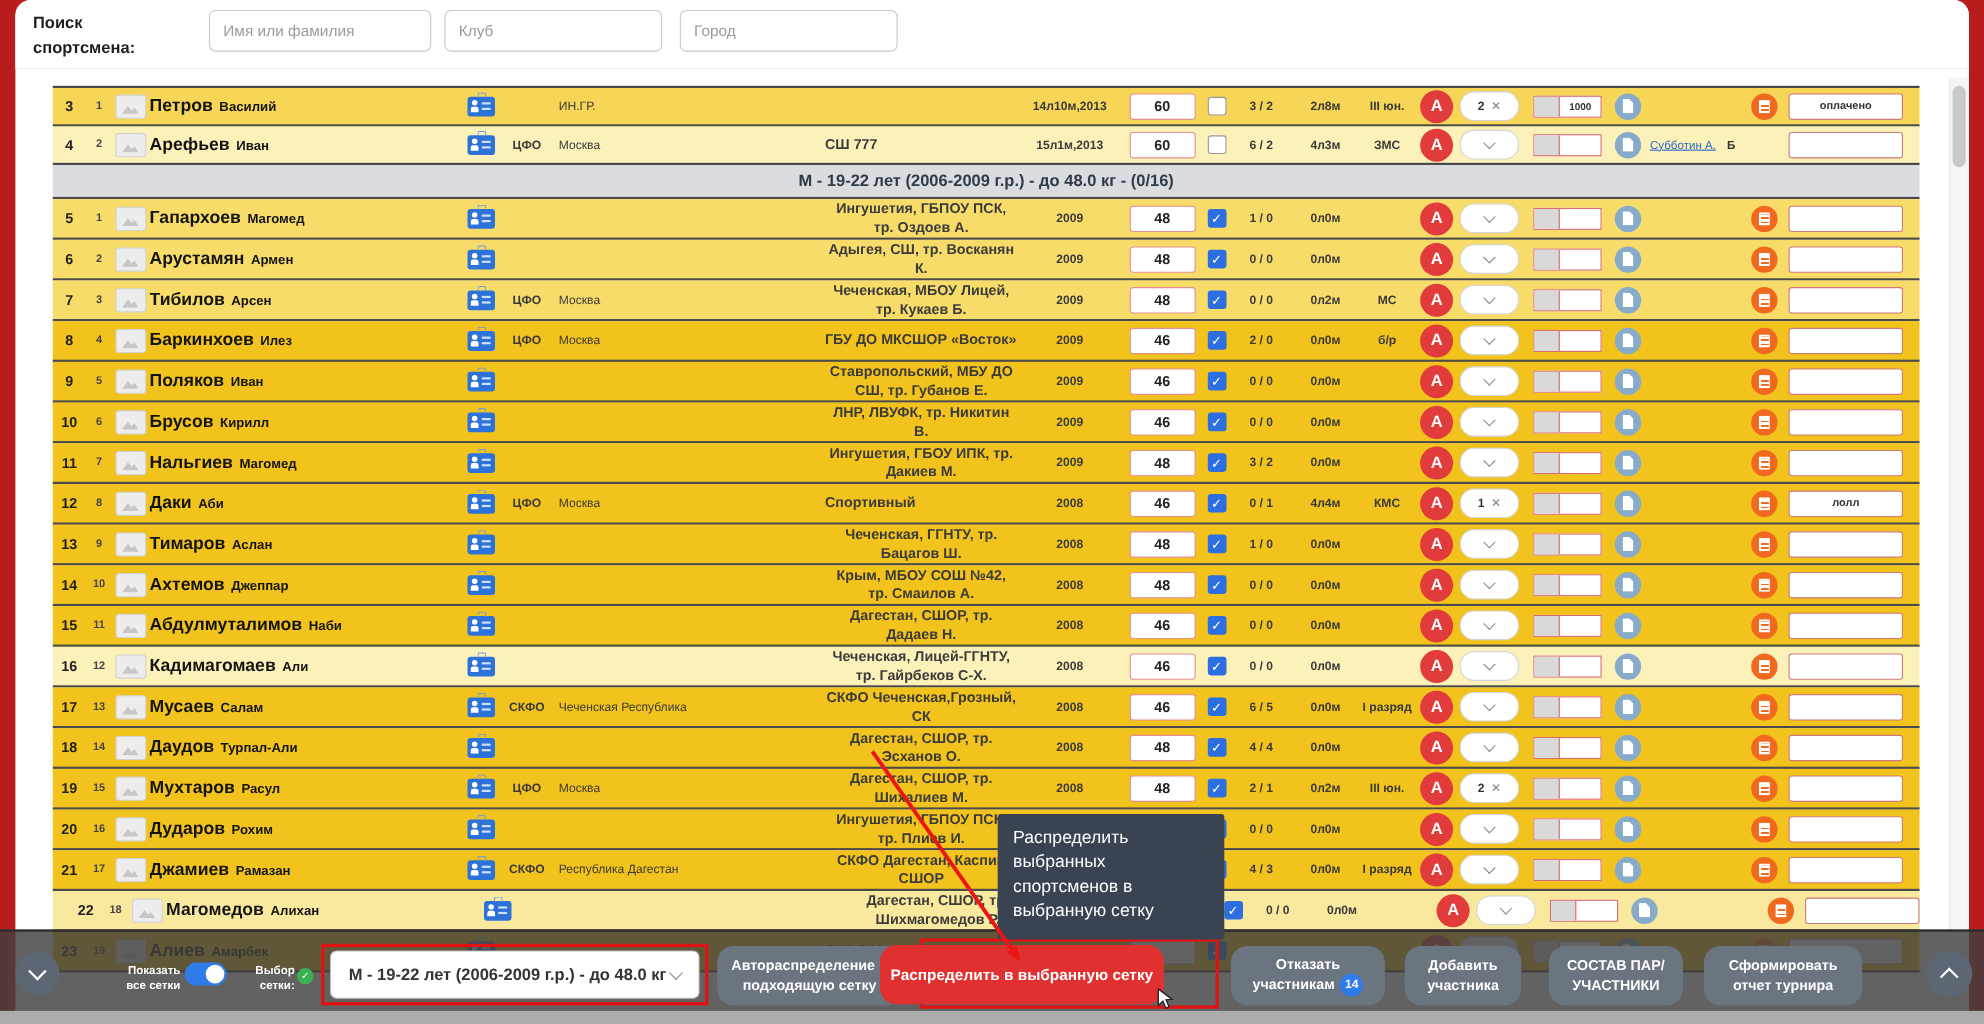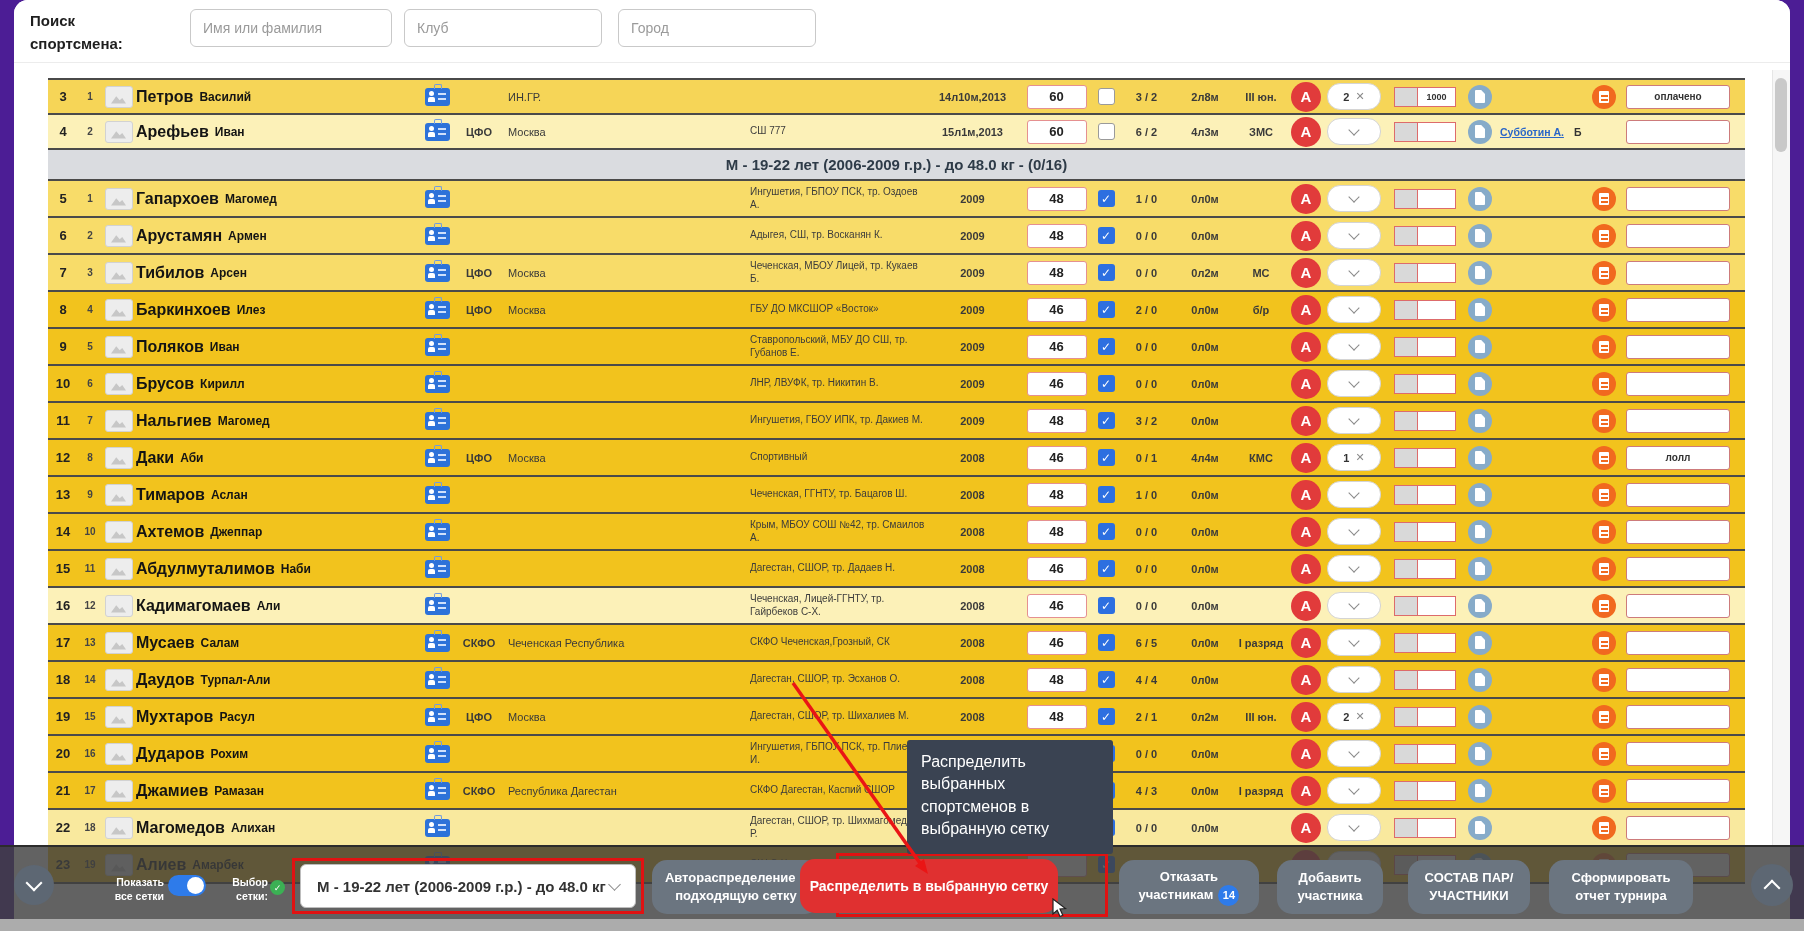--- a/index.html
+++ b/index.html
@@ -1,55 +1,55 @@
 <!DOCTYPE html>
 <html><head>
 <meta charset="utf-8">
 <style>
   html,body{margin:0;padding:0;}
   body{font-family:"Liberation Sans","DejaVu Sans",sans-serif;}
-  #page{position:relative;width:1804px;height:931px;background:#4c1d95;overflow:hidden;}
+  #page{position:relative;width:1804px;height:931px;background:#b91c1c;overflow:hidden;}
   #card{position:absolute;left:14px;top:0;width:1776px;height:931px;background:#ffffff;border-radius:14px 14px 0 0;}
   
   .search{position:absolute;left:14px;top:0;width:1776px;height:62px;background:#fff;border-radius:14px 14px 0 0;border-bottom:1px solid #ececec;}
   .search-label{position:absolute;left:16px;top:9px;width:120px;font-size:15px;font-weight:700;color:#1f1f1f;line-height:1.55;}
   .s-input{position:absolute;top:9px;height:38px;border:1px solid #c9c9c9;border-radius:6px;box-sizing:border-box;font-size:14px;color:#333;padding:0 12px;outline:none;background:#fff;}
   .s-input::placeholder{color:#9a9a9a;}
   #inp-name{left:176px;width:202px;}
   #inp-club{left:390px;width:198px;}
   #inp-city{left:604px;width:198px;}
   
   #tbl{position:absolute;left:48px;top:78px;width:1697px;border-top:2px solid #4a4a4a;}
   .row{display:flex;align-items:center;border-bottom:2px solid #4a4a4a;box-sizing:border-box;position:relative;}
   .tone-gold{background:#f2c31d;}
   .tone-light{background:#f8dc69;}
   .tone-light3{background:#f6d557;}
   .tone-pale{background:#fcf1b8;}
-  .tone-pale2{background:#f9e99e;}
+  .tone-pale2{background:#f9e99e;padding-left:15px;}
   .sect{height:31px;background:#dadce0;border-bottom:2px solid #4a4a4a;display:flex;align-items:center;justify-content:center;font-size:15px;font-weight:700;color:#2e3b48;box-sizing:border-box;}
   .cell{display:flex;align-items:center;justify-content:center;flex:0 0 auto;box-sizing:border-box;}
   .c-num{width:30px;font-size:13px;font-weight:700;color:#222;}
   .c-sub{width:24px;font-size:10px;font-weight:600;color:#444;}
   .c-photo{width:34px;}
   .photo{width:26px;height:20px;background:#ededed;border:1px solid #d2d2d2;border-radius:3px;position:relative;overflow:hidden;}
   .photo .mnt{position:absolute;left:5px;bottom:3px;width:15px;height:9px;background:#c7c7c7;clip-path:polygon(0 100%,35% 20%,58% 65%,75% 38%,100% 100%);}
   .c-name{width:284px;justify-content:flex-start;white-space:nowrap;overflow:hidden;}
   .nm-last{font-size:16px;font-weight:800;color:#141414;}
   .nm-first{font-size:12px;font-weight:700;color:#141414;margin-left:6px;}
   .c-idcard{width:34px;}
   .idcard{width:25px;height:18px;background:#2d72d9;border-radius:3px;position:relative;}
   .idcard .clip{position:absolute;top:-4px;left:9px;width:6px;height:4px;border:1.5px solid #6f9be2;border-bottom:none;border-radius:2px 2px 0 0;}
   .idcard .p{position:absolute;left:4px;top:3px;width:5px;height:5px;background:#fff;border-radius:50%;}
   .idcard .b{position:absolute;left:3px;top:9px;width:7px;height:5px;background:#fff;border-radius:2px 2px 0 0;}
   .idcard .l1{position:absolute;left:13px;top:5px;width:8px;height:2px;background:#cfe0fb;}
   .idcard .l2{position:absolute;left:13px;top:10px;width:8px;height:2px;background:#cfe0fb;}
   .c-region{width:50px;font-size:11px;font-weight:600;color:#3a3a3a;}
   .c-city{width:146px;justify-content:flex-start;padding-left:4px;font-size:11px;font-weight:400;color:#3a3a3a;white-space:nowrap;overflow:hidden;}
   .c-gap{width:100px;}
-  .c-club{width:175px;justify-content:flex-start;font-size:10px;font-weight:400;color:#3b3b3b;line-height:1.25;text-align:left;}
+  .c-club{width:175px;justify-content:flex-start;font-size:13px;font-weight:700;color:#3b3b3b;line-height:1.25;text-align:center;}
   .c-year{width:95px;font-size:11px;font-weight:600;color:#3a3a3a;}
   .c-weight{width:73px;}
   .winput{width:58px;height:22px;background:#fff;border:1.5px solid #e59090;border-radius:3px;display:flex;align-items:center;justify-content:center;font-size:13px;font-weight:600;color:#222;}
   .c-check{width:26px;}
   .cb{width:17px;height:17px;border-radius:3px;box-sizing:border-box;display:flex;align-items:center;justify-content:center;}
   .cb.on{background:#2d6fe0;color:#fff;font-size:12px;font-weight:700;}
   .cb.off{background:#fff;border:1.5px solid #9a9a9a;color:transparent;}
   .c-score{width:55px;font-size:11px;font-weight:600;color:#3a3a3a;}
   .c-exp{width:62px;font-size:11px;font-weight:700;color:#3a3a3a;}
   .c-rank{width:50px;font-size:11px;font-weight:600;color:#3a3a3a;white-space:nowrap;}
@@ -61,21 +61,21 @@
   .chev-d{display:inline-block;width:7px;height:7px;border-right:1.7px solid #8a8a8a;border-bottom:1.7px solid #8a8a8a;transform:rotate(45deg);margin-top:-4px;}
   .c-sp{width:8px;}
   .c-prog{width:70px;}
   .prog{display:flex;width:62px;height:20px;border:1.5px solid #dd6b6b;background:#fff;box-sizing:border-box;}
   .prog .l{width:22px;background:#d9d9d9;border-right:1.5px solid #dd6b6b;}
   .prog .r{flex:1;display:flex;align-items:center;justify-content:center;font-size:9px;font-weight:600;color:#333;}
   .c-doc{width:40px;}
   .dcirc{width:24px;height:24px;border-radius:50%;background:#87abc9;display:flex;align-items:center;justify-content:center;}
   .pg{width:10px;height:13px;background:#fff;border-radius:1px;clip-path:polygon(0 0,62% 0,100% 30%,100% 100%,0 100%);}
   .c-pay{width:86px;font-size:10.5px;justify-content:flex-start;gap:10px;white-space:nowrap;}
-  .paylink{color:#2a66c8;text-decoration:underline;font-weight:700;}
+  .paylink{color:#2a66c8;text-decoration:underline;font-weight:400;}
   .paysfx{color:#333;font-weight:600;}
   .c-orange{width:36px;}
   .ocirc{width:24px;height:24px;border-radius:50%;background:#f1691f;display:flex;align-items:center;justify-content:center;}
   .olines{width:10px;height:12px;border-radius:1px;background:#fff;background-image:repeating-linear-gradient(to bottom,transparent 0 2.5px,#f1691f 2.5px 4px);background-size:7px 100%;background-position:1.5px 2px;background-repeat:no-repeat;}
   .c-comment{width:112px;}
   .cinput{width:102px;height:22px;background:#fff;border:1px solid #cd7b7b;border-radius:3px;display:flex;align-items:center;justify-content:center;font-size:10px;font-weight:600;color:#333;}
   
   .sbar{position:absolute;right:14px;top:70px;width:17px;height:775px;background:#f6f6f6;border-left:1px solid #e6e6e6;}
   .sthumb{position:absolute;left:2px;top:8px;width:12px;height:74px;background:#c9c9c9;border-radius:6px;}
   

